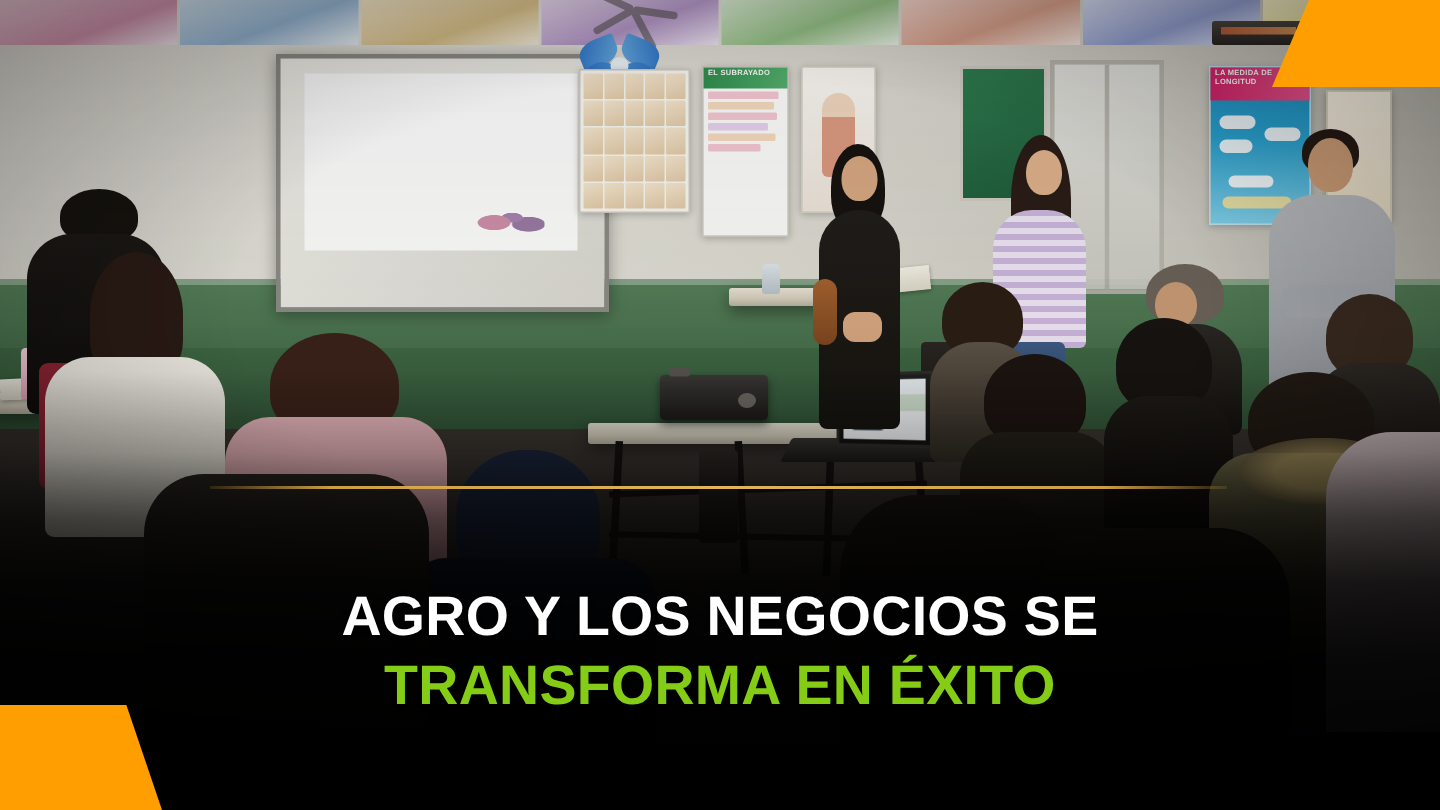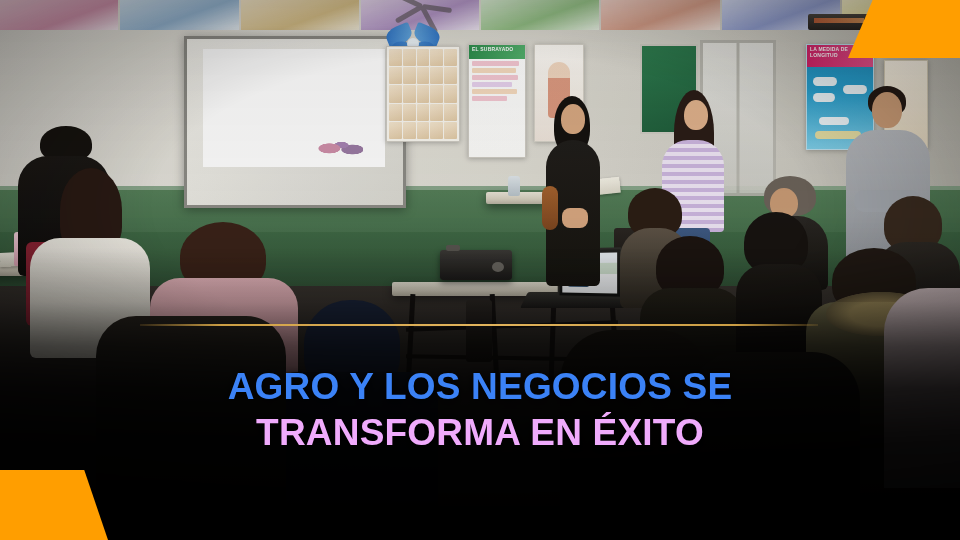--- a/index.html
+++ b/index.html
@@ -781,17 +781,17 @@
 
   <div class="overlay-vignette"></div>
   <div class="overlay-dark"></div>
 
   <div class="corner-tr" style="background: rgb(255, 158, 0);"></div>
   <div class="corner-bl" style="background: rgb(255, 158, 0);"></div>
 
   <div class="divider"></div>
 
   <div class="title-block">
-    <div class="title-line" style="color: #3b82f6;">AGRO Y LOS NEGOCIOS SE</div>
-    <div class="title-line" style="color: #f0abfc;">TRANSFORMA EN ÉXITO</div>
+    <div class="title-line" style="color: #ffffff; margin-top: 24px;">AGRO Y LOS NEGOCIOS SE</div>
+    <div class="title-line" style="color: #84cc16;">TRANSFORMA EN ÉXITO</div>
   </div>
 
 </div>
 
 </body></html>

